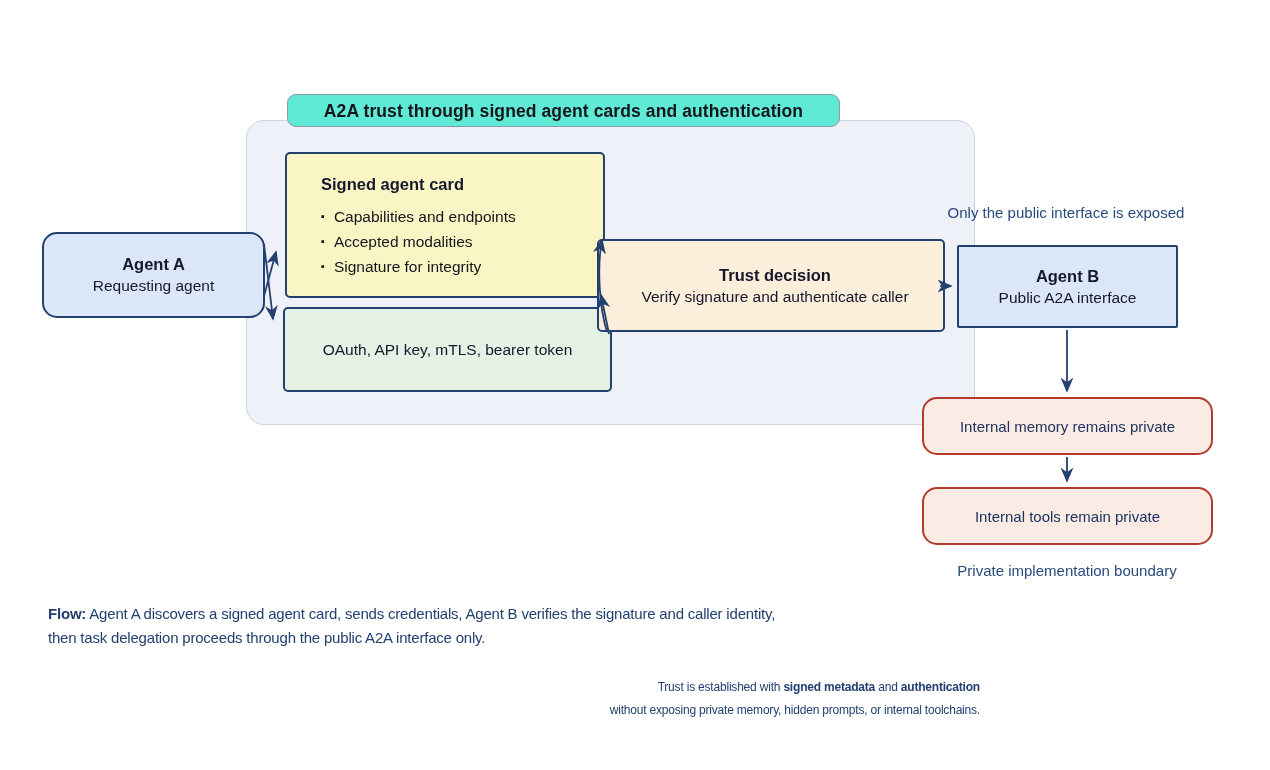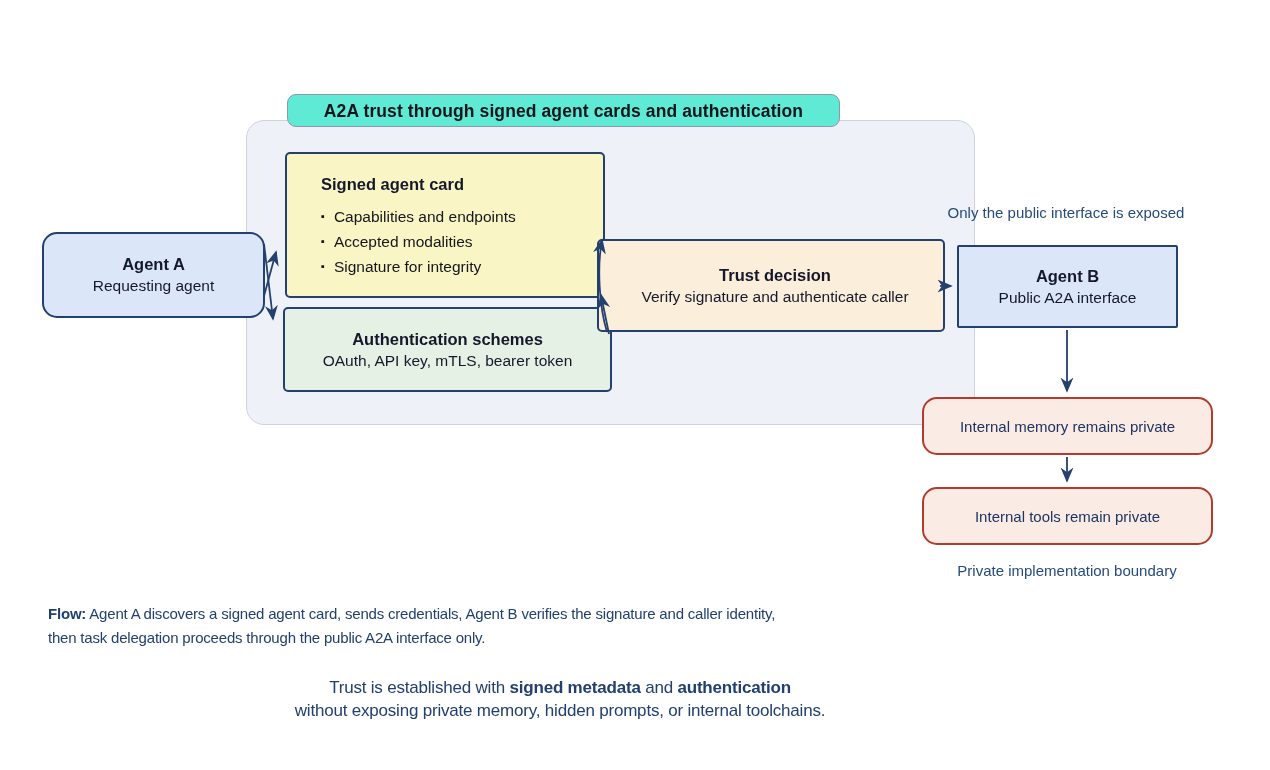--- a/index.html
+++ b/index.html
@@ -28,21 +28,21 @@
   .blt{display:inline-block;font-size:11px;vertical-align:2px;margin-right:9px;color:#111;}
 
   .rednode{background:#fbebe5;border:2.2px solid #b23b2e;border-radius:15px;
            display:flex;justify-content:center;align-items:center;
            font-size:15px;color:#1d3461;}
 
   .note{font-size:15px;color:#274b7c;text-align:center;}
 
   .flowp{font-size:15px;line-height:23.5px;color:#22406f;letter-spacing:-0.2px;}
   .flowp b{letter-spacing:-0.2px;}
-  .sump{font-size:17px;line-height:23px;color:#22406f;text-align:center;letter-spacing:-0.2px;}
+  .sump{font-size:12px;line-height:23px;color:#22406f;text-align:right;letter-spacing:-0.2px;}
 
   svg.overlay{position:absolute;left:0;top:0;pointer-events:none;}
 </style>
 </head>
 <body>
 
 <div class="canvas">
 
   <div class="abs panel" style="left:246px;top:120px;width:729px;height:305px;"></div>
 
@@ -54,21 +54,20 @@
   </div>
 
   <div class="abs node yellow" style="left:285px;top:152px;width:320px;height:146px;">
     <div class="nt">Signed agent card</div>
     <div class="brow"><span class="blt">▪</span><span>Capabilities and endpoints</span></div>
     <div class="brow"><span class="blt">▪</span><span>Accepted modalities</span></div>
     <div class="brow"><span class="blt">▪</span><span>Signature for integrity</span></div>
   </div>
 
   <div class="abs node green" style="left:283px;top:307px;width:329px;height:85px;">
-    <div class="nt">Authentication schemes</div>
     <div class="ns">OAuth, API key, mTLS, bearer token</div>
   </div>
 
   <div class="abs node cream" style="left:597px;top:239px;width:348px;height:93px;">
     <div class="nt">Trust decision</div>
     <div class="ns">Verify signature and authenticate caller</div>
   </div>
 
   <div class="abs node blue" style="left:957px;top:245px;width:221px;height:83px;border-radius:2px;">
     <div class="nt">Agent B</div>

